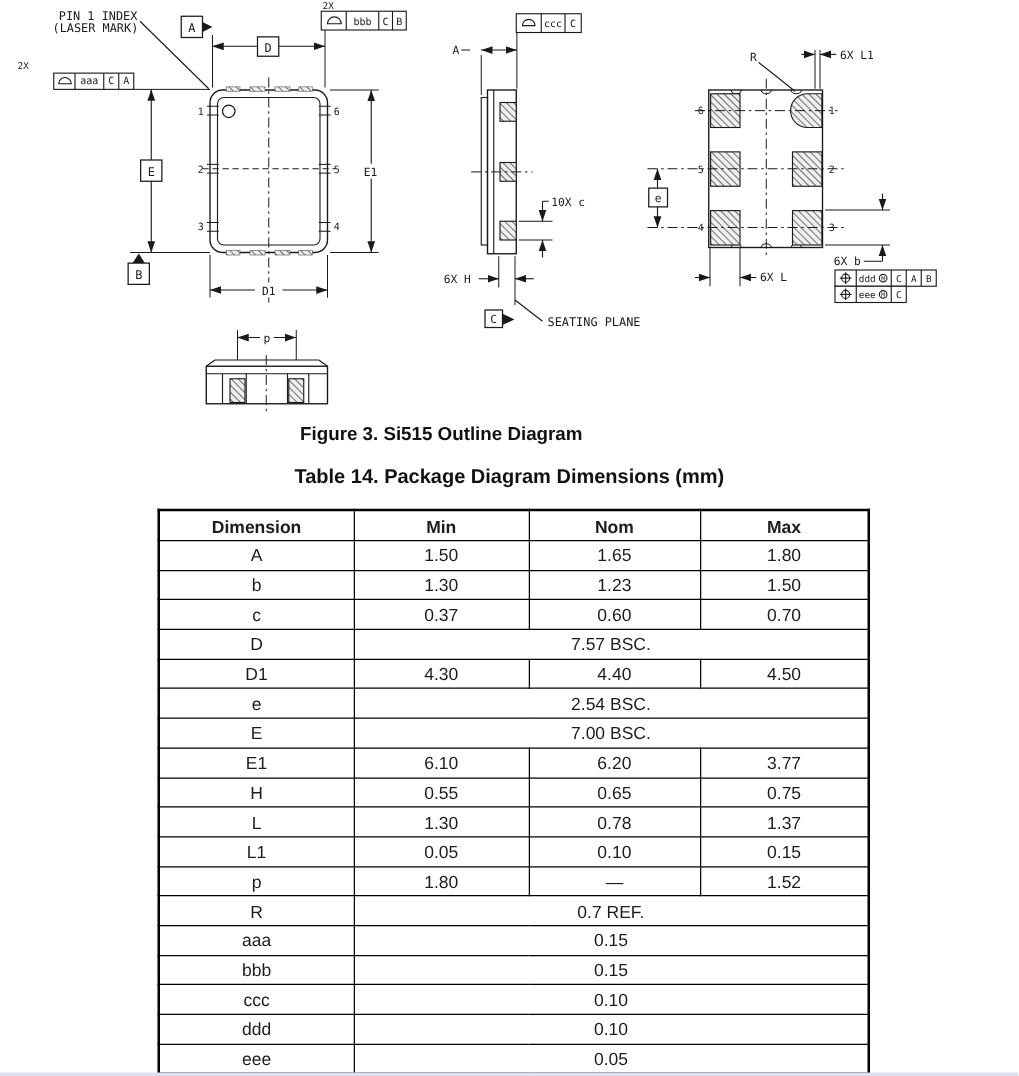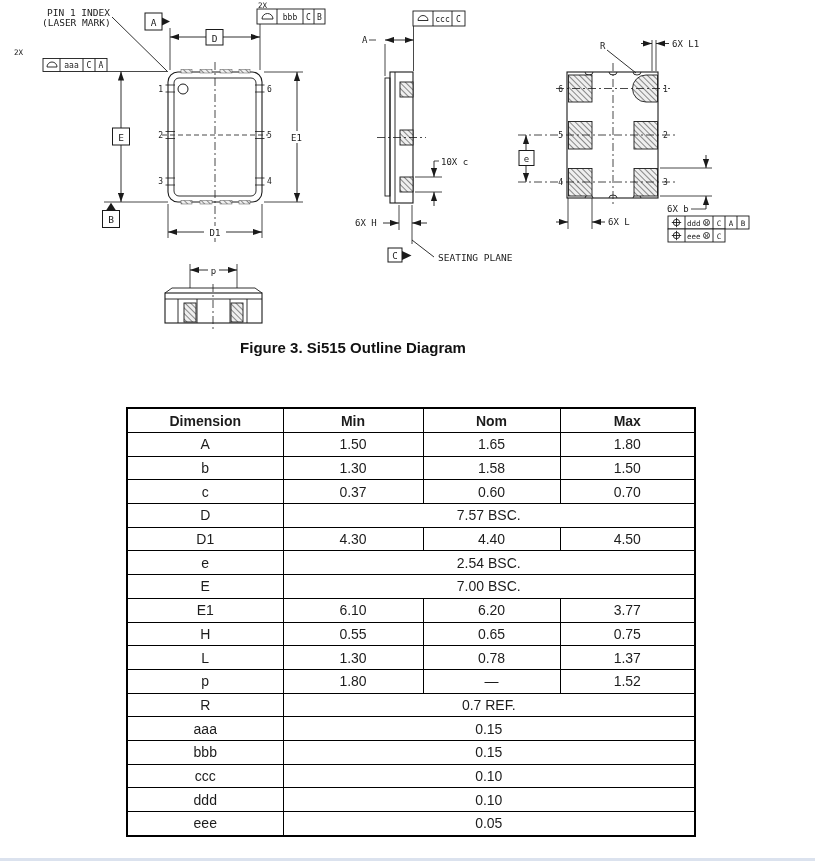--- a/index.html
+++ b/index.html
@@ -315,20 +315,21 @@
       <line class="cl" x1="213" y1="284" x2="213" y2="331"></line>
       <line class="ext" x1="190" y1="264" x2="190" y2="288"></line>
       <line class="ext" x1="237" y1="264" x2="237" y2="288"></line>
       <line class="dim" x1="190" y1="270" x2="237" y2="270" marker-start="url(#arr)" marker-end="url(#arr)"></line>
       <rect class="wbg" x="208" y="264" width="11" height="11"></rect>
       <text x="213.5" y="273.5" font-size="9" text-anchor="middle">p</text>
     </g>
   </svg>
 
   <div class="caption">Figure 3. Si515 Outline Diagram</div>
+  <div class="table-title">Table 14. Package Diagram Dimensions (mm)</div>
 
   <table class="dims">
     <colgroup>
       <col style="width:156px">
         <col style="width:140px">
         <col style="width:137px">
         <col style="width:135px">
     </colgroup>
     <thead>
       <tr>
@@ -341,21 +342,21 @@
     <tbody>
         <tr>
           <td>A</td>
           <td>1.50</td>
           <td>1.65</td>
           <td>1.80</td>
         </tr>
         <tr>
           <td>b</td>
           <td>1.30</td>
-          <td>1.58</td>
+          <td>1.23</td>
           <td>1.50</td>
         </tr>
         <tr>
           <td>c</td>
           <td>0.37</td>
           <td>0.60</td>
           <td>0.70</td>
         </tr>
         <tr>
           <td>D</td>
@@ -387,20 +388,26 @@
           <td>0.65</td>
           <td>0.75</td>
         </tr>
         <tr>
           <td>L</td>
           <td>1.30</td>
           <td>0.78</td>
           <td>1.37</td>
         </tr>
         <tr>
+          <td>L1</td>
+          <td>0.05</td>
+          <td>0.10</td>
+          <td>0.15</td>
+        </tr>
+        <tr>
           <td>p</td>
           <td>1.80</td>
           <td>—</td>
           <td>1.52</td>
         </tr>
         <tr>
           <td>R</td>
           <td colspan="3">0.7 REF.</td>
         </tr>
         <tr>

